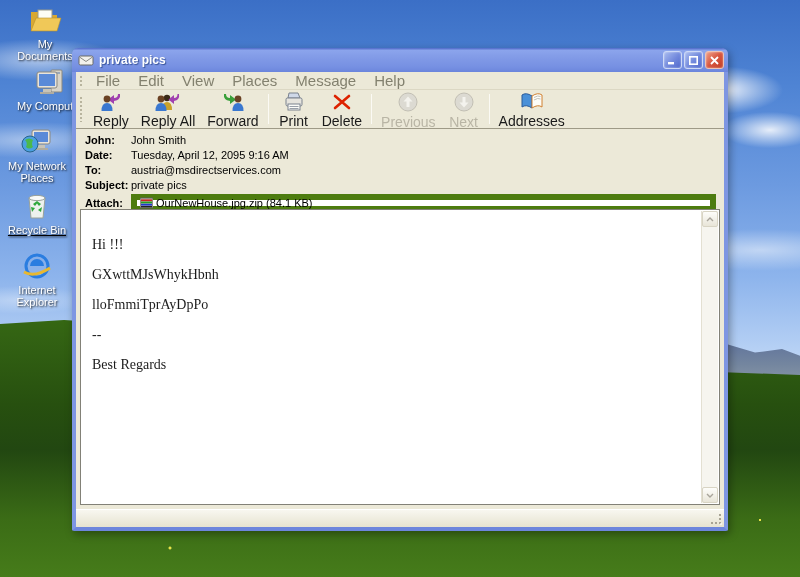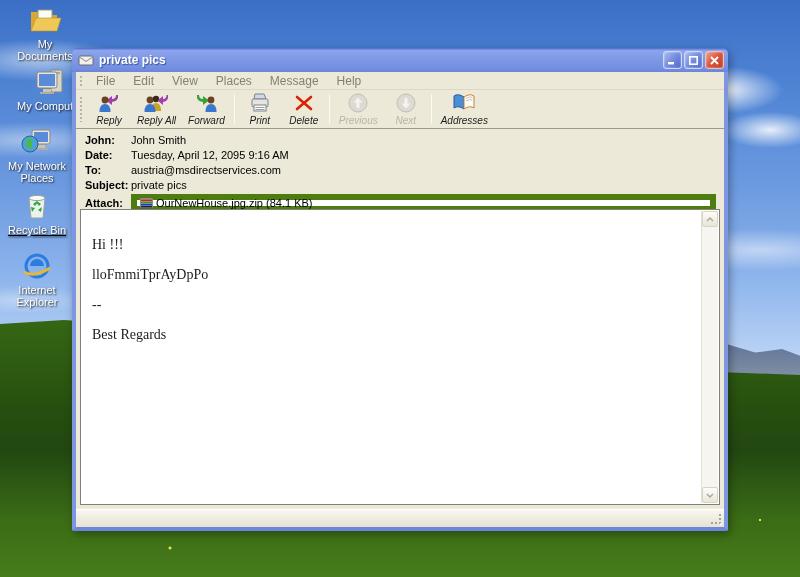--- a/index.html
+++ b/index.html
@@ -42,27 +42,27 @@
   .titlebar .ticon { width:16px; height:14px; margin-right:5px; }
   .titlebar .ttext { color:#fff; font-weight:bold; font-size:12px; text-shadow:1px 1px 1px rgba(0,30,90,.55); flex:1; }
   .winbtn { width:19px; height:18px; border-radius:3px; margin-left:2px; display:flex; align-items:center; justify-content:center;
     border:1px solid #cdd9f6; box-shadow:inset 0 0 2px rgba(255,255,255,.6); }
   .winbtn.min,.winbtn.max { background:linear-gradient(135deg,#a9bcf0 0%,#7188dc 55%,#5068cc 100%); }
   .winbtn.close { background:linear-gradient(135deg,#f0a088 0%,#d75640 50%,#c23d23 100%); border-color:#eec3b4; }
 
   .menubar { height:18px; display:flex; align-items:center; background:#ece9d8; border-bottom:1px solid #dcd8c4; padding-left:2px; }
   .grip { width:5px; height:12px; margin:0 3px 0 1px;
     background-image:radial-gradient(circle at 2px 2px,#b8b49e 1px,rgba(0,0,0,0) 1.4px); background-size:4px 4px; }
-  .menuitem { font-size:12px; color:#83816f; padding:2px 9px; }
+  .menuitem { font-size:15px; color:#83816f; padding:2px 9px; }
 
   .toolbar { height:39px; display:flex; align-items:stretch; background:#ece9d8; border-bottom:1px solid #9e9a87; padding-left:2px; }
   .toolbar .grip { align-self:center; height:26px; }
   .tbtn { display:flex; flex-direction:column; align-items:center; justify-content:flex-start; padding:2px 6px 1px; min-width:44px; }
   .tbtn .ticn { height:21px; display:flex; align-items:center; }
-  .tbtn .tlabel { font-size:10px; color:#1a1a1a; margin-top:2px; white-space:nowrap;font-style:italic; }
+  .tbtn .tlabel { font-size:14px; color:#1a1a1a; margin-top:2px; white-space:nowrap; }
   .tbtn.disabled .tlabel { color:#b9b5a5; }
   .tsep { width:1px; background:#c9c5b2; margin:4px 3px; border-right:1px solid #fbfaf4; }
 
   
   .headers { padding:4px 6px 4px 9px; font-size:11px; }
   .hrow { display:flex; align-items:center; height:14px; margin-bottom:1px; }
   .hrow .hlabel { width:46px; font-weight:bold; color:#000; flex:none; }
   .hrow .hvalue { color:#000; }
   .hrow.attach { height:19px; }
   .attachbox { flex:1; height:18px; background:#fff; border:6px solid #4d7c0f; display:flex; align-items:center; padding:0 3px; margin-right:2px; }
@@ -320,20 +320,21 @@
             </svg>
           </span>
           <span>OurNewHouse.jpg.zip (84.1 KB)</span>
         </span>
       </div>
     </div>
 
     <div class="bodypanel">
       <div class="bodytext">
         <p>Hi !!!</p>
+        <p>GXwttMJsWhykHbnh</p>
         <p>lloFmmiTprAyDpPo</p>
         <p>--</p>
         <p>Best Regards</p>
       </div>
       <div class="vscroll">
         <span class="sbtn up">
           <svg width="8" height="5" viewBox="0 0 8 5">
               <path d="M1 4 L4 1 L7 4" fill="none" stroke="#a8a49a" stroke-width="1.4"></path>
             </svg>
         </span>

